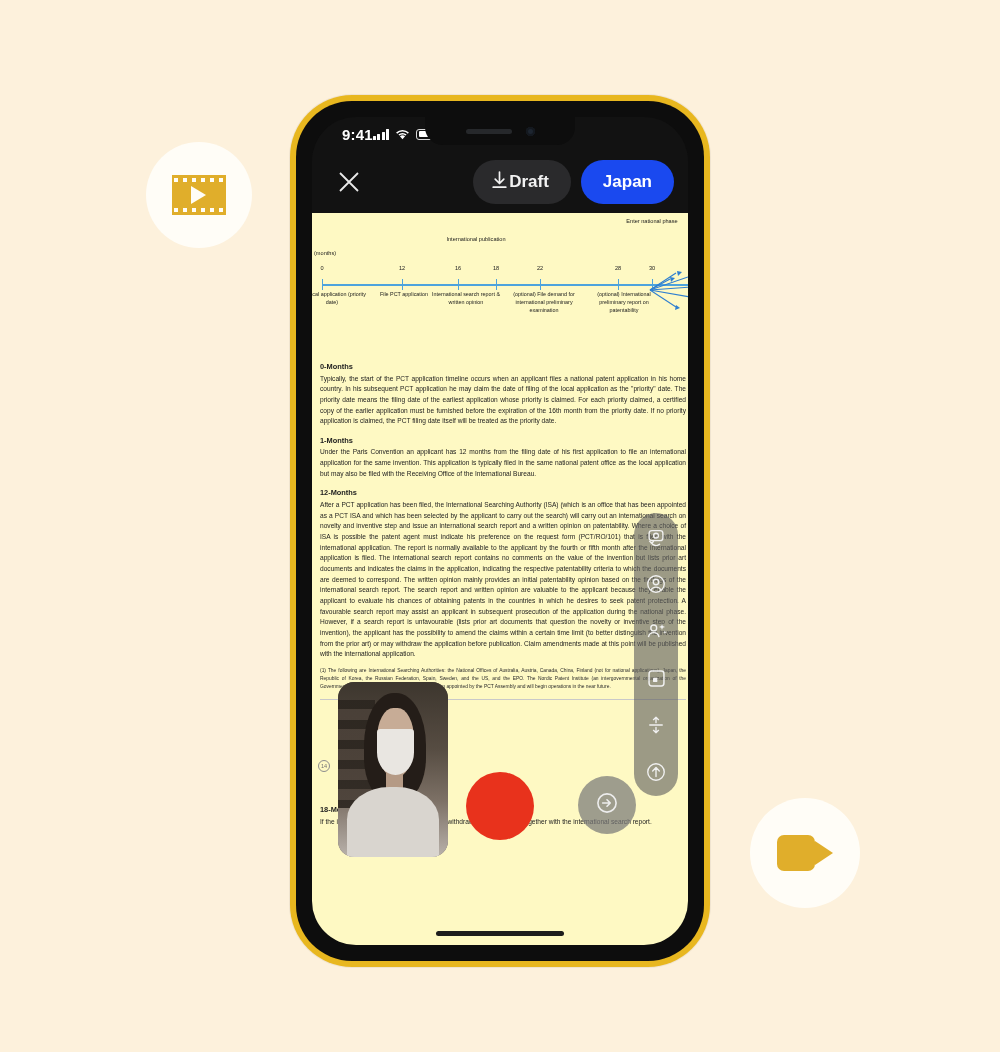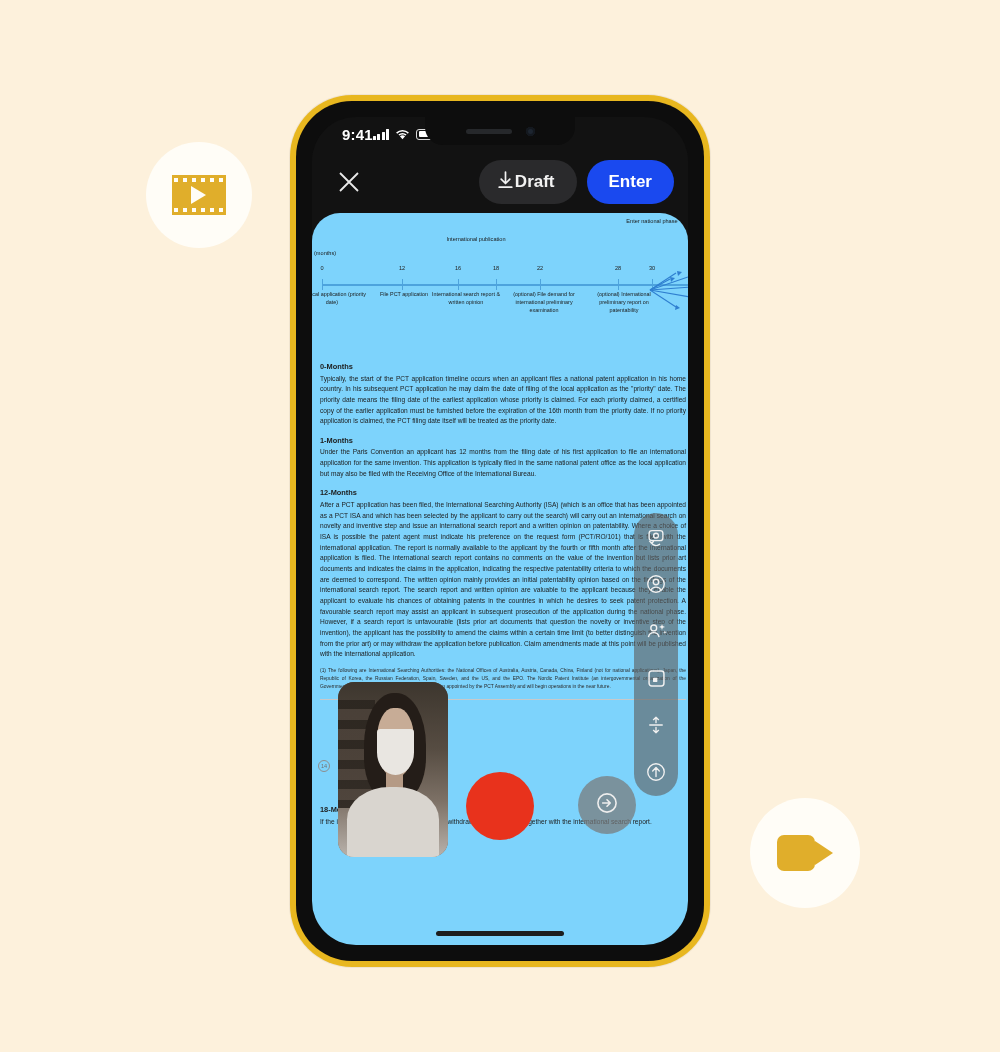--- a/index.html
+++ b/index.html
@@ -99,22 +99,22 @@
     font-size:17px; font-weight:700; font-family:inherit; cursor:pointer;
   }
   .next-btn {
     background:#1a49ef; color:#fff; border:none;
     height:44px; padding: 0 22px; border-radius:22px;
     font-size:17px; font-weight:700; font-family:inherit; cursor:pointer;
   }
 
   
   .doc {
-    position:relative; background:#7dd3fc; height: calc(100% - 96px);
-    overflow:hidden; filter: blur(.35px); border-radius: 28px;
+    position:relative; background:#fef9c3; height: calc(100% - 96px);
+    overflow:hidden; filter: blur(.35px);
   }
   .doc-inner { position:absolute; left:-12px; top:0; width:404px; }
 
   
   .fig { position:relative; height:140px; padding: 14px 0 0 0; font-size:5.4px;
          color:#1b1b1b; font-family:"Liberation Sans", sans-serif; }
   .fig .axis { position:absolute; left:22px; right:6px; top:71px; height:1.6px; background:#4da3dd; }
   .fig .tick { position:absolute; top:66px; width:1.4px; height:11px; background:#4da3dd; }
   .fig .ticklab { position:absolute; top:52px; transform:translateX(-50%); font-size:5.6px; color:#222; }
   .fig .below { position:absolute; top:78px; transform:translateX(-50%); width:74px;
@@ -251,21 +251,21 @@
           <div class="spacer"></div>
           <button class="draft-btn">
             <span>
               <svg width="17" height="18" viewBox="0 0 17 18">
                 <path d="M8.5 1v11 M4.2 8.2 8.5 12.5 12.8 8.2" stroke="#f2f2f2" stroke-width="1.7" fill="none" stroke-linecap="round" stroke-linejoin="round"></path>
                 <path d="M2.2 16.2h12.6" stroke="#f2f2f2" stroke-width="1.7" stroke-linecap="round"></path>
               </svg>
             </span>
             <span>Draft</span>
           </button>
-          <button class="next-btn">Enter</button>
+          <button class="next-btn">Japan</button>
         </div>
 
         <div class="doc">
           <div class="doc-inner">
 
             <div class="fig">
               <div class="months">(months)</div>
 
               <div class="axis"></div>
 

